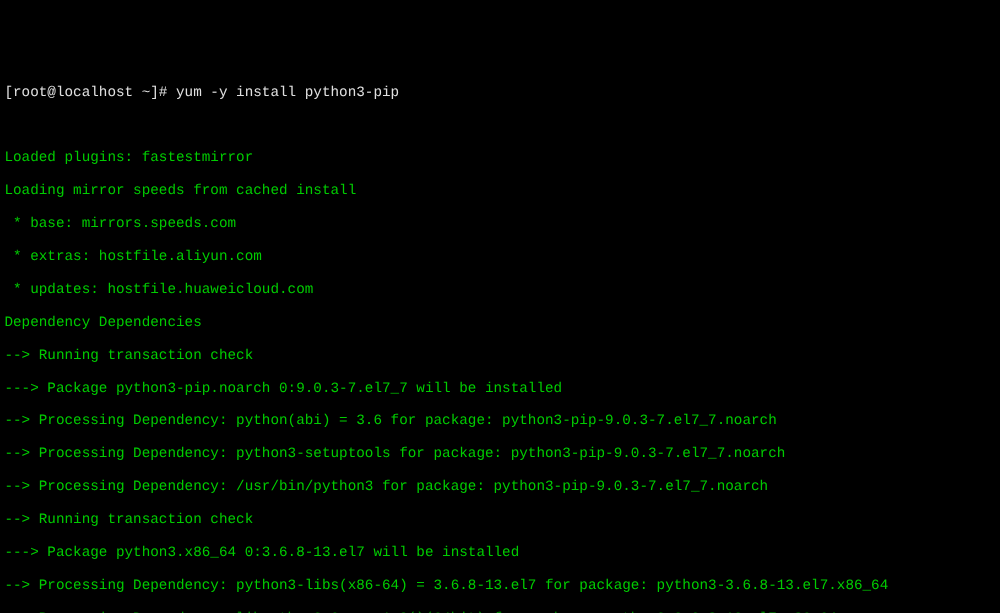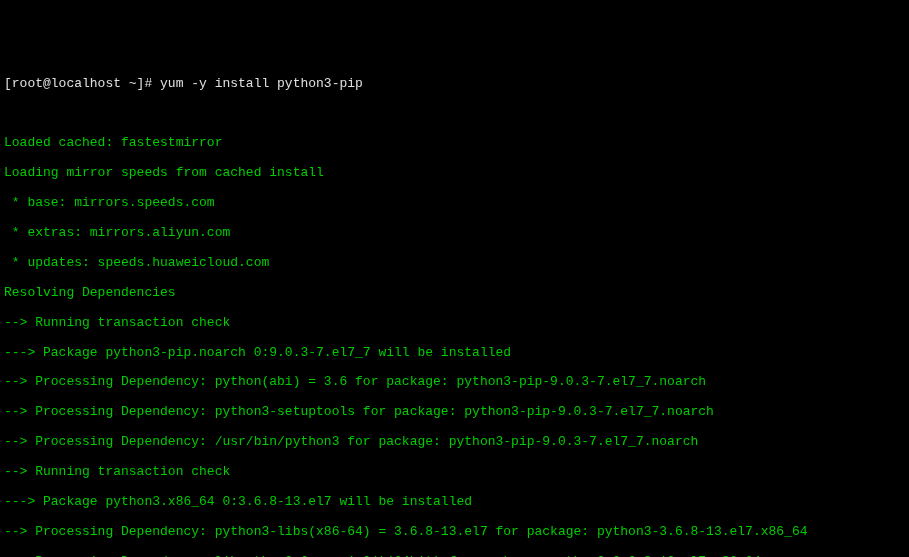--- a/index.html
+++ b/index.html
@@ -20,26 +20,26 @@
 </style>
 </head>
 <body>
 
 
 
 
 <span class="line"><span class="white">[root@localhost ~]#</span><span class="white"> yum -y install python3-pip</span></span>
 
 
-<span class="line">Loaded cached: fastestmirror</span>
+<span class="line">Loaded plugins: fastestmirror</span>
 <span class="line">Loading mirror speeds from cached install</span>
 <span class="line"> * base: mirrors.speeds.com</span>
-<span class="line"> * extras: mirrors.aliyun.com</span>
-<span class="line"> * updates: speeds.huaweicloud.com</span>
-<span class="line">Resolving Dependencies</span>
+<span class="line"> * extras: hostfile.aliyun.com</span>
+<span class="line"> * updates: hostfile.huaweicloud.com</span>
+<span class="line">Dependency Dependencies</span>
 <span class="line">--&gt; Running transaction check</span>
 <span class="line">---&gt; Package python3-pip.noarch 0:9.0.3-7.el7_7 will be installed</span>
 <span class="line">--&gt; Processing Dependency: python(abi) = 3.6 for package: python3-pip-9.0.3-7.el7_7.noarch</span>
 <span class="line">--&gt; Processing Dependency: python3-setuptools for package: python3-pip-9.0.3-7.el7_7.noarch</span>
 <span class="line">--&gt; Processing Dependency: /usr/bin/python3 for package: python3-pip-9.0.3-7.el7_7.noarch</span>
 <span class="line">--&gt; Running transaction check</span>
 <span class="line">---&gt; Package python3.x86_64 0:3.6.8-13.el7 will be installed</span>
 <span class="line">--&gt; Processing Dependency: python3-libs(x86-64) = 3.6.8-13.el7 for package: python3-3.6.8-13.el7.x86_64</span>
 <span class="line">--&gt; Processing Dependency: libpython3.6m.so.1.0()(64bit) for package: python3-3.6.8-13.el7.x86_64</span>
 

